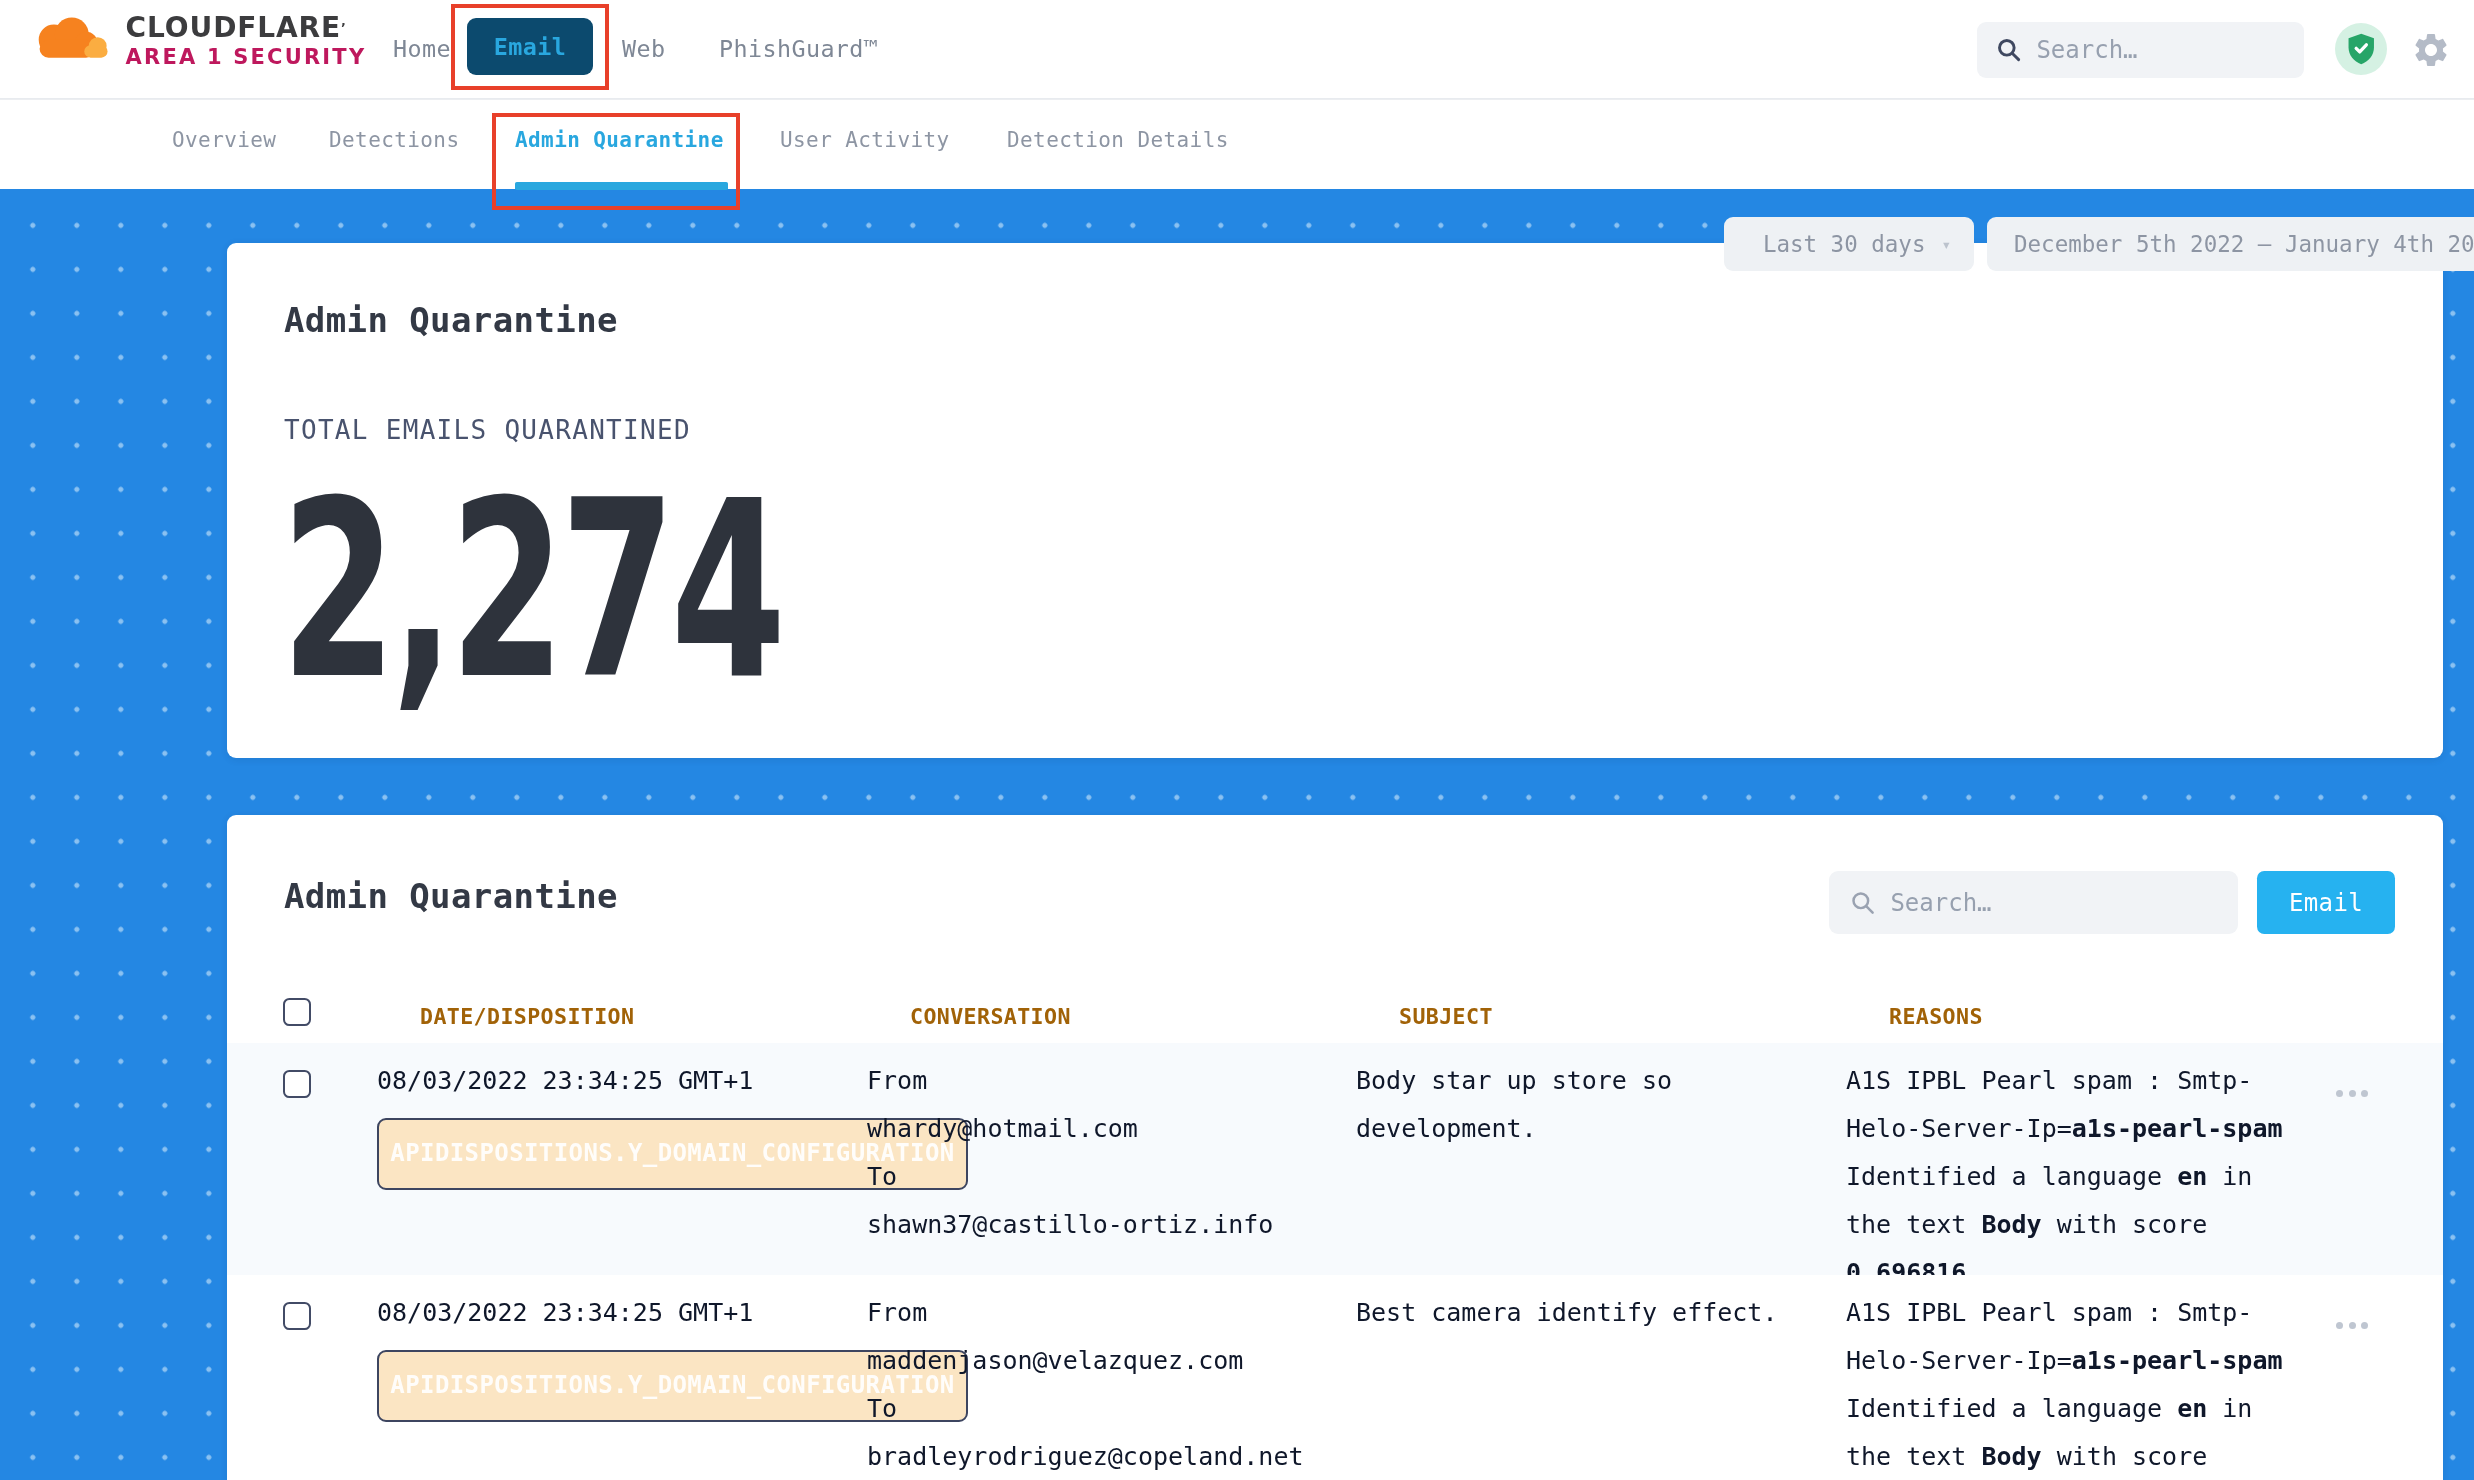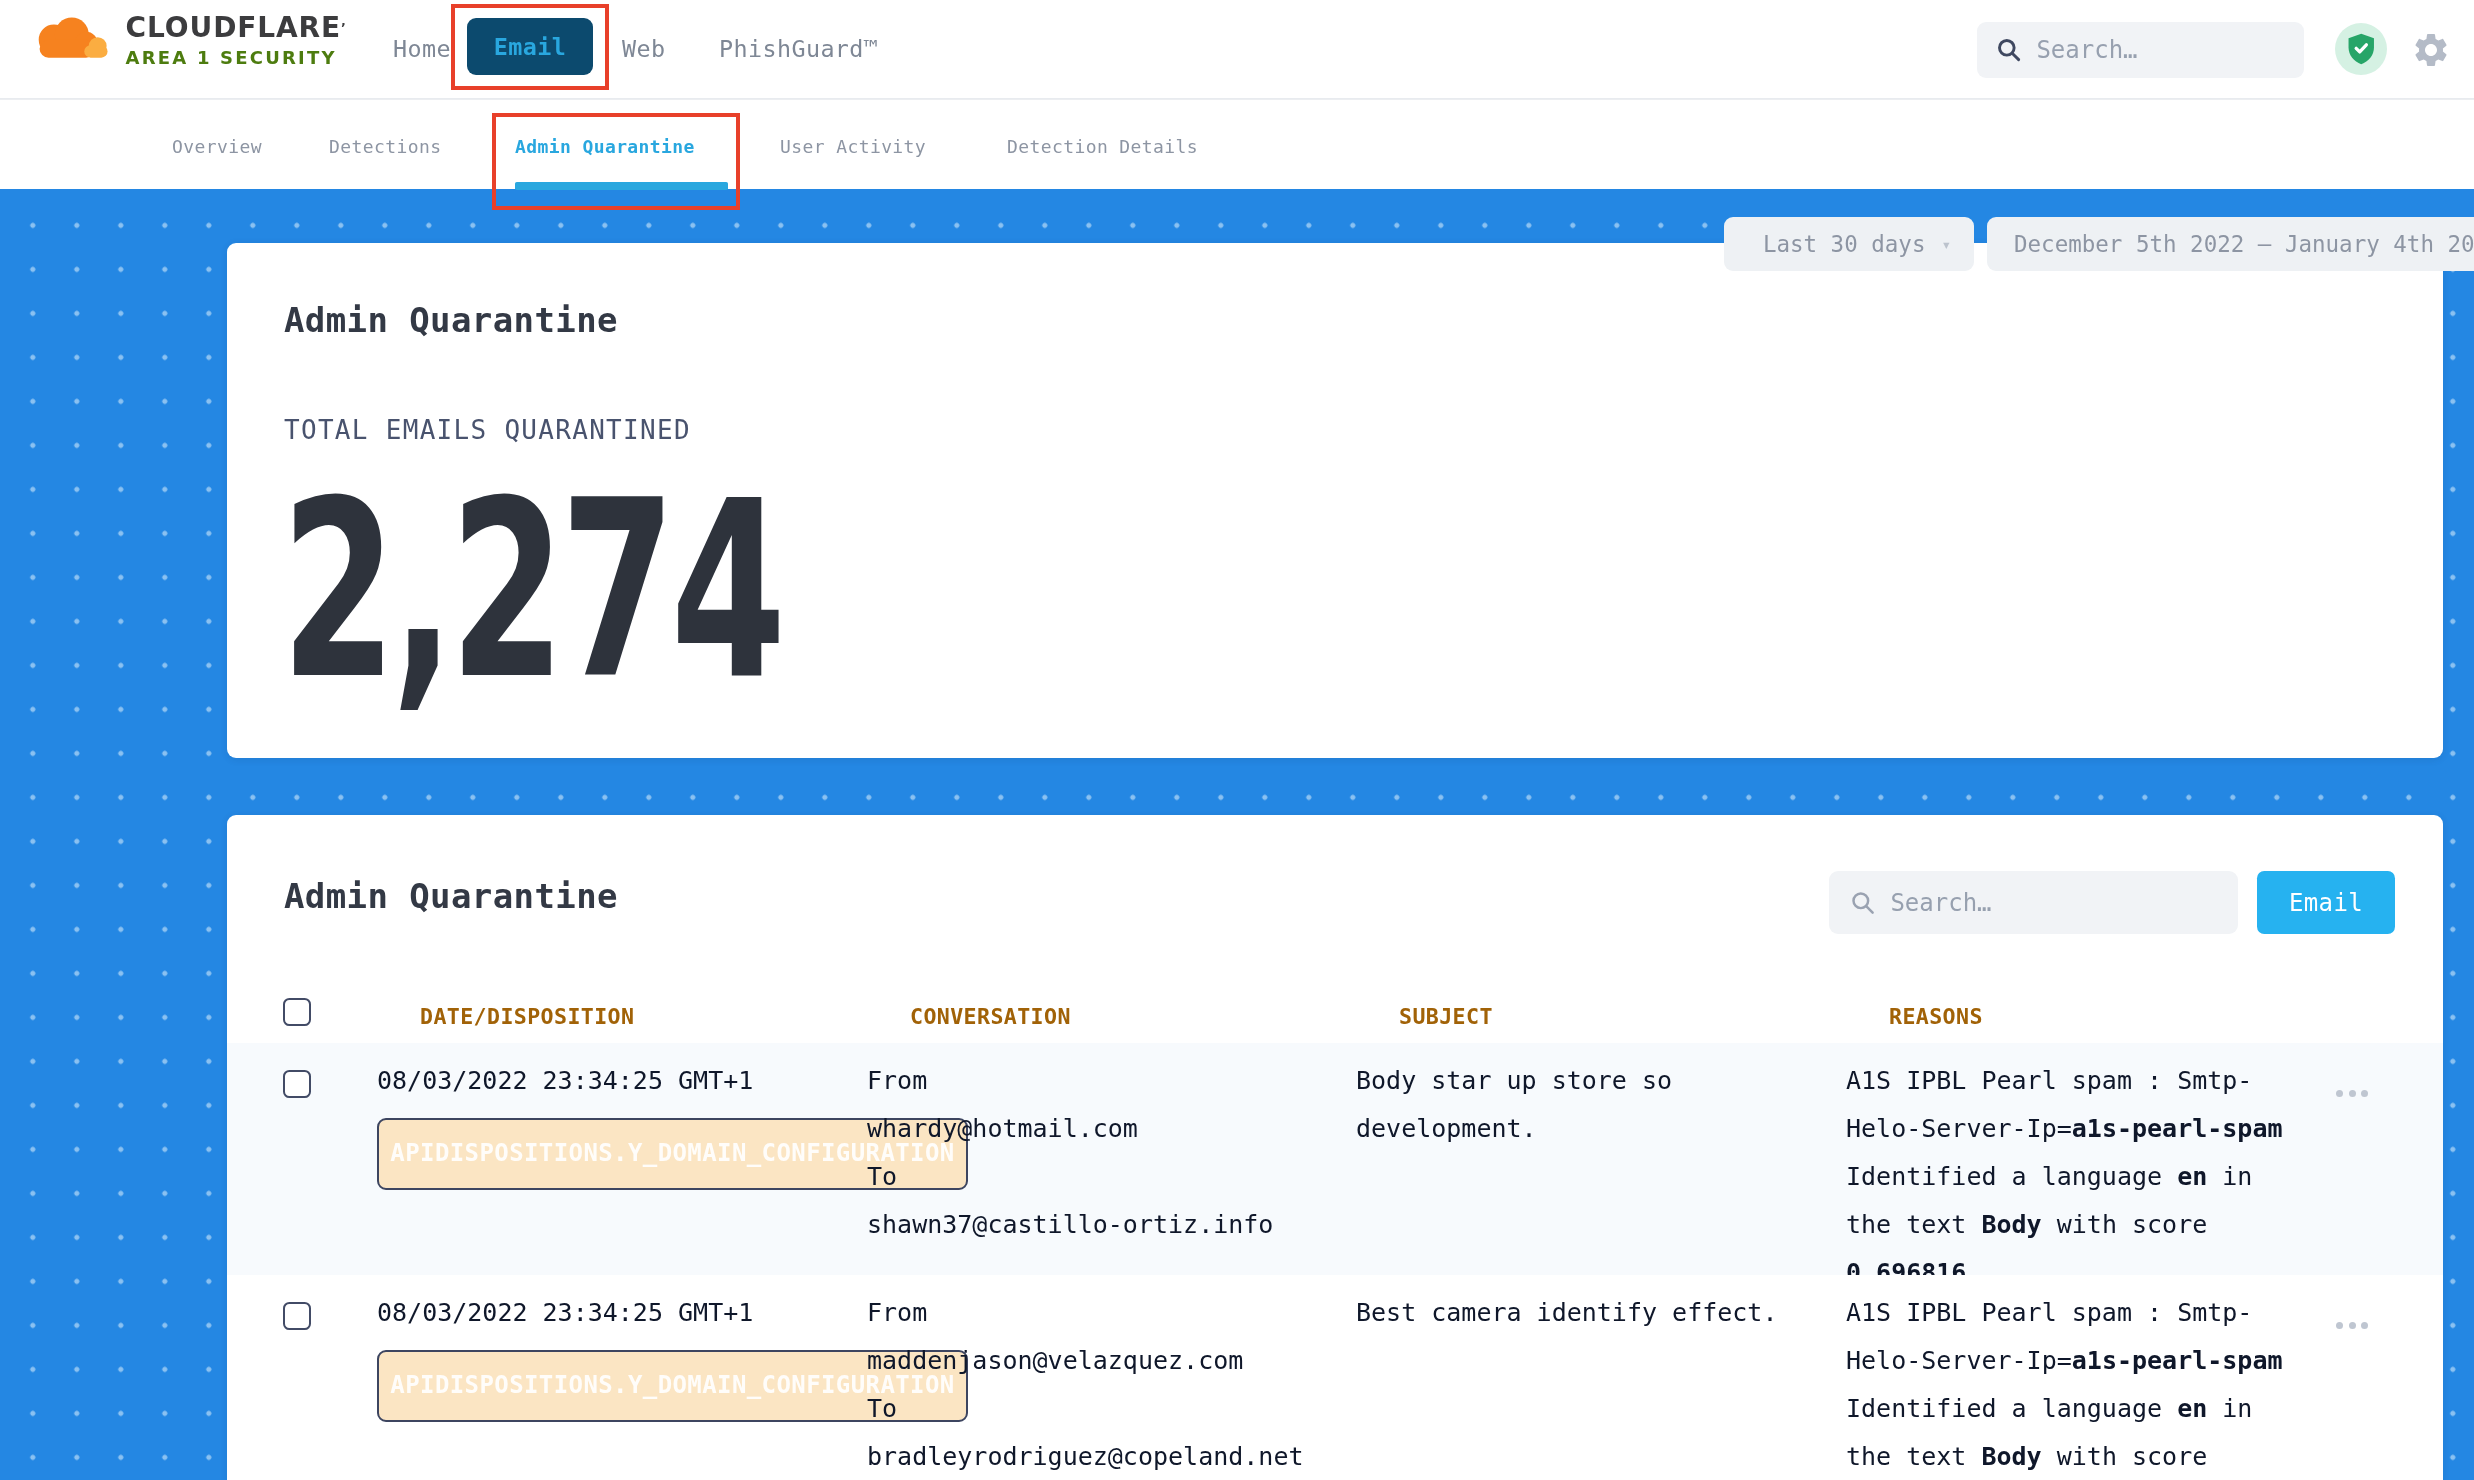--- a/index.html
+++ b/index.html
@@ -7,35 +7,35 @@
   body { font-family:"DejaVu Sans Mono","Liberation Mono",monospace; }
   .screen { position:relative; width:2475px; height:1480px; overflow:hidden; background:#fff; }
 
   
   .topnav { position:absolute; left:0; top:0; width:2475px; height:99px; background:#fff; border-bottom:0.9px solid #e8ebef; z-index:10;padding-left:40px; }
   .brand { position:absolute; left:27px; top:12.6px; display:flex; align-items:center; }
   .brand svg.cloud { width:86px; height:59px; margin-right:12.6px; }
   .brand-text { font-family:"DejaVu Sans","Liberation Sans",sans-serif; }
   .brand-name { font-size:28px; font-weight:bold; color:#3c3c3e; letter-spacing:0.9px; line-height:30.5px; }
   .brand-name .tm { font-size:12.6px; vertical-align:top; color:#3c3c3e; }
-  .brand-sub { font-size:18px; font-weight:bold; color:#4d7c0f; letter-spacing:2.2px; line-height:27px; }
+  .brand-sub { font-size:21px; font-weight:bold; color:#be185d; letter-spacing:2.2px; line-height:27px; }
   .topnav a.nav-link { position:absolute; top:35px; font-size:23.4px; color:#7e8795; text-decoration:none; letter-spacing:0.4px; }
   .red-box { border:4.5px solid var(--annotation-red,#e8402a); position:absolute; background:transparent; }
   .box-email { left:451px; top:3.6px; width:158px; height:86px; z-index:40; display:flex; align-items:center; justify-content:center; }
   .email-pill { background:#0c4a6e; border-radius:9px; padding:14.4px 27px; font-size:23.4px; font-weight:bold; color:var(--accent-cyan,#29a7df); letter-spacing:0.4px; text-decoration:none; }
   .topsearch { position:absolute; left:1977px; top:21.6px; width:327px; height:56px; background:#f1f3f6; border-radius:9px; display:flex; align-items:center; padding:0 18px; }
   .topsearch svg { width:27px; height:27px; margin-right:14.4px; flex:none; }
   .topsearch input { border:none; outline:none; background:transparent; font-family:inherit; font-size:24px; color:#4a5368; width:100%; }
   .topsearch input::placeholder { color:#97a0af; }
   .shield-badge { position:absolute; left:2335px; top:23.4px; width:52px; height:52px; border-radius:50%; background:var(--shield-green-bg,#d5f1e3); display:flex; align-items:center; justify-content:center; }
   .gear { position:absolute; left:2411px; top:30px; width:40px; height:40px; }
 
   
   .subnav { position:absolute; left:0; top:99px; width:2475px; height:90px; background:#fff; border-top:0.9px solid #eceef1; z-index:9; }
-  .subnav .tab { position:absolute; top:36px; font-size:18px; color:#8d95a3; text-decoration:none; letter-spacing:0.4px; }
+  .subnav .tab { position:absolute; top:28px; font-size:21px; color:#8d95a3; text-decoration:none; letter-spacing:0.4px; }
   .subnav .tab.active { color:var(--accent-cyan,#29a7df); font-weight:bold; }
   .tab-underline { position:absolute; left:515px; top:82px; width:213px; height:8px; background:var(--accent-cyan,#29a7df); border-radius:1.8px; }
   .box-admin-q { left:492px; top:113px; width:248px; height:97px; z-index:40; }
   .range-pill { position:absolute; top:117px; height:54px; background:#eef1f4; border-radius:9px; display:flex; align-items:center; font-size:22.5px; color:#8d95a3; z-index:9; }
   .range-pill.days { left:1724px; width:250px; justify-content:center;padding-left:16px; }
   .range-pill .caret { font-size:16px; color:#bcc3cd; margin-left:16px; }
   .range-pill.dates { left:1987px; width:584px; padding-left:27px; }
 
   
   .bluebg { position:absolute; left:0; top:189px; width:2475px; height:1292px;

